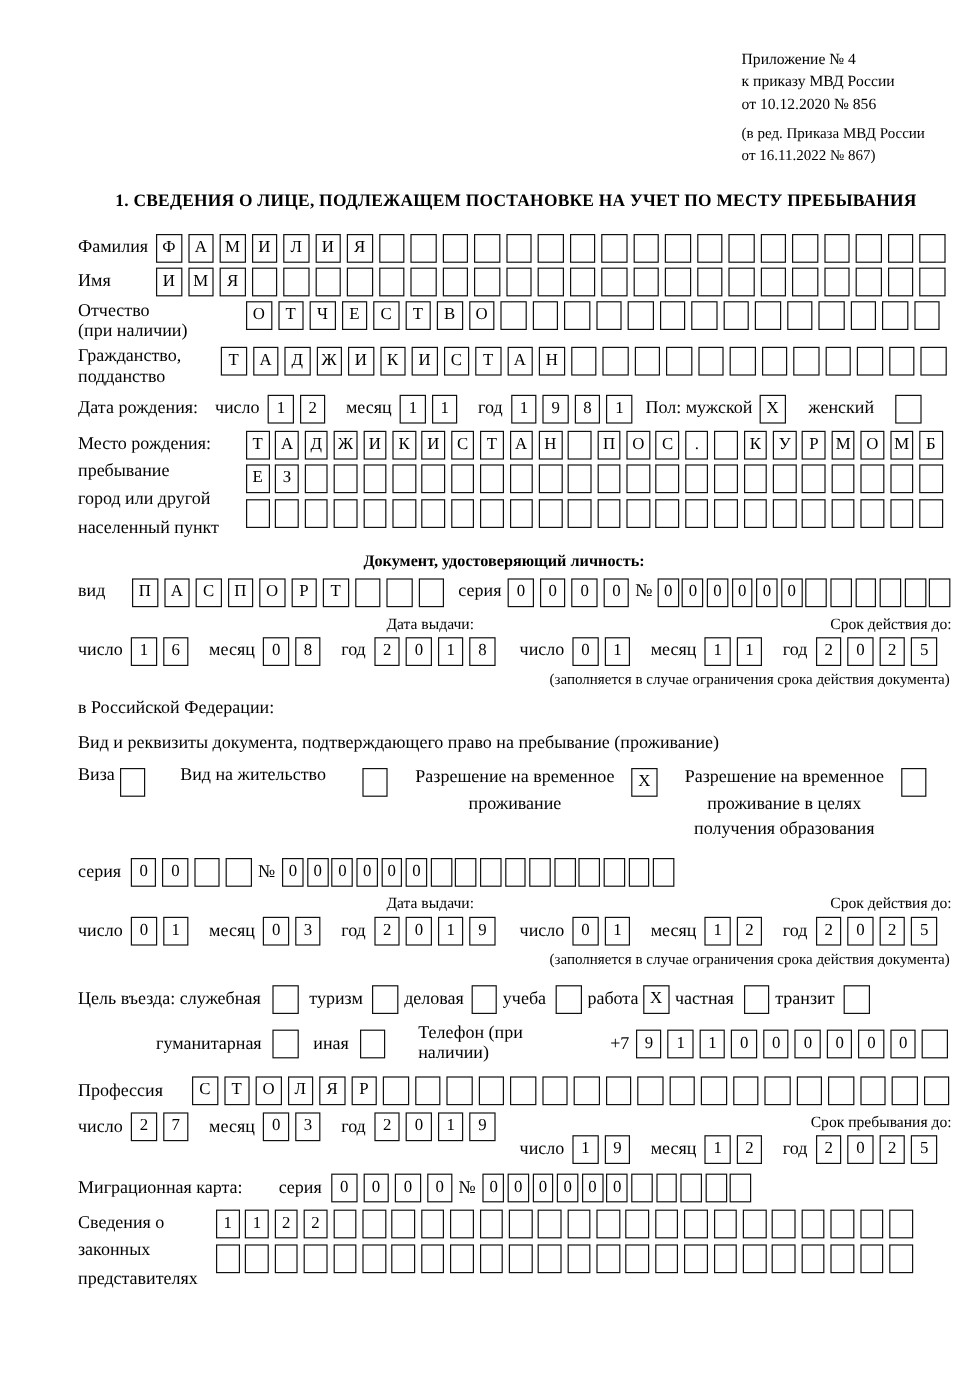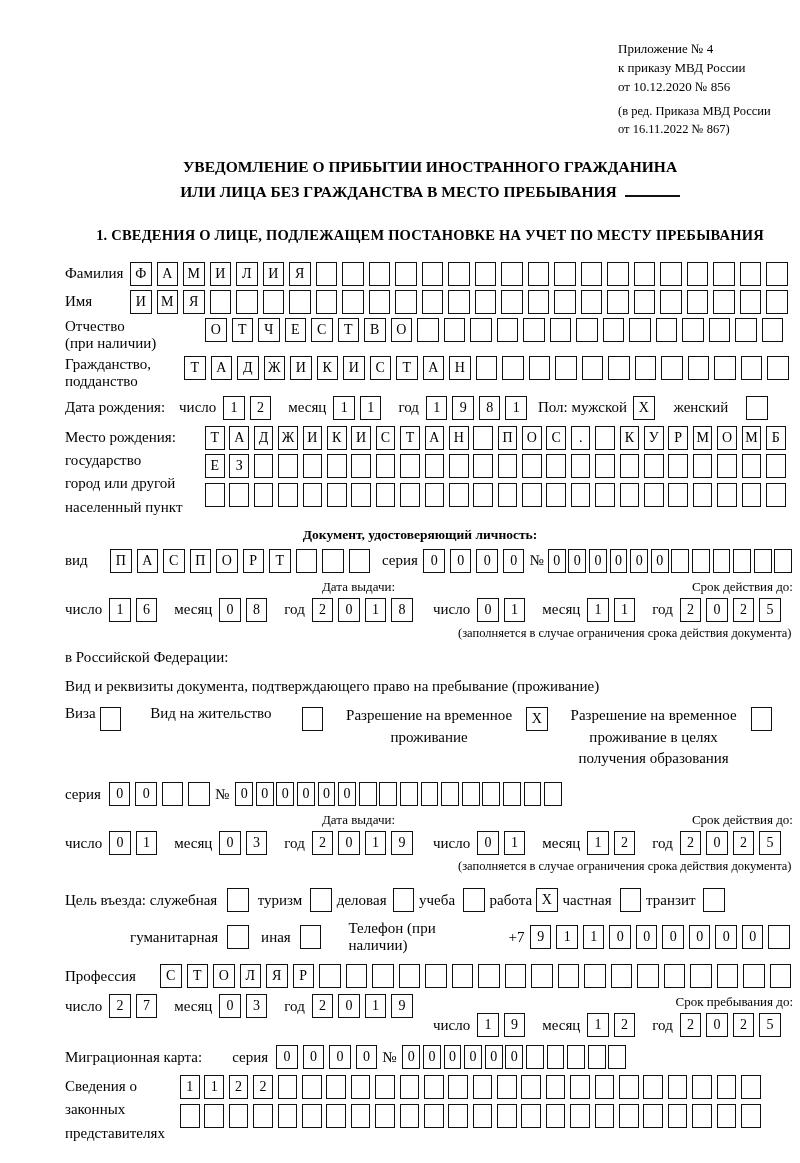--- a/index.html
+++ b/index.html
@@ -62,24 +62,20 @@
     <div>Приложение № 4</div>
     <div>к приказу МВД России</div>
     <div>от 10.12.2020 № 856</div>
     <div class="edition">
       <div>(в ред. Приказа МВД России</div>
       <div>от 16.11.2022 № 867)</div>
     </div>
   </div>
 
 
-  <div class="title">
-    <div>УВЕДОМЛЕНИЕ О ПРИБЫТИИ ИНОСТРАННОГО ГРАЖДАНИНА</div>
-    <div><span>ИЛИ ЛИЦА БЕЗ ГРАЖДАНСТВА В МЕСТО ПРЕБЫВАНИЯ</span><span class="title-underline"></span></div>
-  </div>
 
   <div class="sec-heading">1. СВЕДЕНИЯ О ЛИЦЕ, ПОДЛЕЖАЩЕМ ПОСТАНОВКЕ НА УЧЕТ ПО МЕСТУ ПРЕБЫВАНИЯ</div>
 
   <div class="row">
     <span class="lbl" style="width:65px">Фамилия</span>
     <span class="boxes"><span class="box">Ф</span><span class="box">А</span><span class="box">М</span><span class="box">И</span><span class="box">Л</span><span class="box">И</span><span class="box">Я</span><span class="box"></span><span class="box"></span><span class="box"></span><span class="box"></span><span class="box"></span><span class="box"></span><span class="box"></span><span class="box"></span><span class="box"></span><span class="box"></span><span class="box"></span><span class="box"></span><span class="box"></span><span class="box"></span><span class="box"></span><span class="box"></span><span class="box"></span><span class="box"></span></span>
   </div>
 
   <div class="row">
     <span class="lbl" style="width:65px">Имя</span>
@@ -117,21 +113,21 @@
     <span class="boxes"><span class="box">X</span></span>
     <span class="gap14"></span>
     <span>женский</span>
     <span class="gap18"></span>
     <span class="boxes"><span class="box"></span></span>
   </div>
 
   <div class="row top" style="margin-top:6px">
     <span class="lbl" style="width:140px; line-height:1.55">
       <span>Место рождения:</span><br>
-      <span>государство</span><br>
+      <span>пребывание</span><br>
       <span>город или другой</span><br>
       <span>населенный пункт</span>
     </span>
     <span class="stack">
       <span class="boxes compact"><span class="box">Т</span><span class="box">А</span><span class="box">Д</span><span class="box">Ж</span><span class="box">И</span><span class="box">К</span><span class="box">И</span><span class="box">С</span><span class="box">Т</span><span class="box">А</span><span class="box">Н</span><span class="box"></span><span class="box">П</span><span class="box">О</span><span class="box">С</span><span class="box">.</span><span class="box"></span><span class="box">К</span><span class="box">У</span><span class="box">Р</span><span class="box">М</span><span class="box">О</span><span class="box">М</span><span class="box">Б</span></span>
       <span class="boxes compact"><span class="box">Е</span><span class="box">З</span><span class="box"></span><span class="box"></span><span class="box"></span><span class="box"></span><span class="box"></span><span class="box"></span><span class="box"></span><span class="box"></span><span class="box"></span><span class="box"></span><span class="box"></span><span class="box"></span><span class="box"></span><span class="box"></span><span class="box"></span><span class="box"></span><span class="box"></span><span class="box"></span><span class="box"></span><span class="box"></span><span class="box"></span><span class="box"></span></span>
       <span class="boxes compact"><span class="box"></span><span class="box"></span><span class="box"></span><span class="box"></span><span class="box"></span><span class="box"></span><span class="box"></span><span class="box"></span><span class="box"></span><span class="box"></span><span class="box"></span><span class="box"></span><span class="box"></span><span class="box"></span><span class="box"></span><span class="box"></span><span class="box"></span><span class="box"></span><span class="box"></span><span class="box"></span><span class="box"></span><span class="box"></span><span class="box"></span><span class="box"></span></span>
     </span>
   </div>
 

